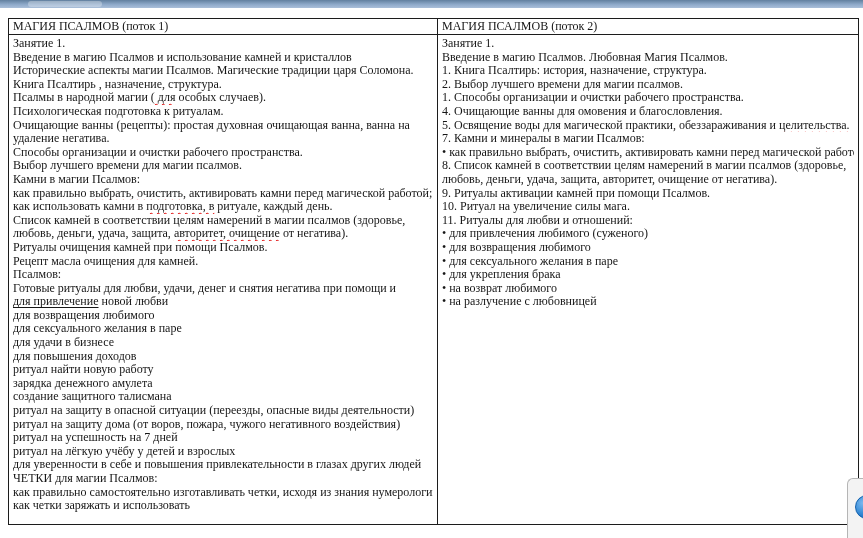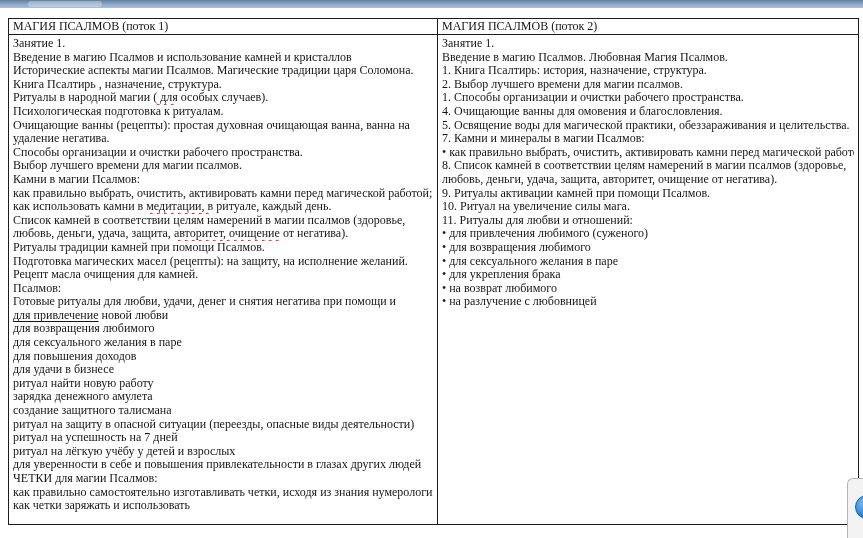--- a/index.html
+++ b/index.html
@@ -67,45 +67,45 @@
     <div class="hcell c1">
       <span>МАГИЯ ПСАЛМОВ (поток 2)</span>
     </div>
   </div>
   <div class="brow">
     <div class="bcell c0">
         <div class="line"><span>Занятие 1.</span></div>
         <div class="line"><span>Введение в магию Псалмов и использование камней и кристаллов</span></div>
         <div class="line"><span>Исторические аспекты магии Псалмов. Магические традиции царя Соломона.</span></div>
         <div class="line"><span>Книга Псалтирь</span><span class="m-red"> ,</span><span> назначение, структура.</span></div>
-        <div class="line"><span>Ритуалы в народной магии </span><span class="m-red">( для</span><span> особых случаев).</span></div>
+        <div class="line"><span>Псалмы в народной магии </span><span class="m-red">( для</span><span> особых случаев).</span></div>
         <div class="line"><span>Психологическая подготовка к ритуалам.</span></div>
         <div class="line"><span>Очищающие ванны (рецепты): простая духовная очищающая ванна, ванна на</span></div>
         <div class="line"><span>удаление негатива.</span></div>
         <div class="line"><span>Способы организации и очистки рабочего пространства.</span></div>
         <div class="line"><span>Выбор лучшего времени для магии псалмов.</span></div>
         <div class="line"><span>Камни в магии Псалмов:</span></div>
         <div class="line"><span>как правильно </span><span class="m-red">выбрать, очистить,</span><span> активировать камни перед магической работой;</span></div>
-        <div class="line"><span>как использовать камни в </span><span class="m-red">медитации, в</span><span> ритуале, каждый день.</span></div>
+        <div class="line"><span>как использовать камни в </span><span class="m-red">подготовка, в</span><span> ритуале, каждый день.</span></div>
         <div class="line"><span>Список камней в соответствии целям намерений в магии псалмов (здоровье,</span></div>
         <div class="line"><span>любовь, деньги, удача, защита, </span><span class="m-red">авторитет, очищение</span><span> от негатива).</span></div>
-        <div class="line"><span>Ритуалы традиции камней при помощи Псалмов.</span></div>
-        <div class="line"><span>Подготовка магических масел (рецепты): на защиту, на исполнение желаний.</span></div>
+        <div class="line"><span>Ритуалы очищения камней при помощи Псалмов.</span></div>
         <div class="line"><span>Рецепт масла очищения для камней.</span></div>
         <div class="line"><span>Псалмов:</span></div>
         <div class="line"><span>Готовые ритуалы для любви, удачи, денег и снятия негатива при помощи и</span></div>
         <div class="line"><span class="m-green">для привлечение</span><span> новой любви</span></div>
         <div class="line"><span>для возвращения любимого</span></div>
         <div class="line"><span>для сексуального желания в паре</span></div>
+        <div class="line"><span>для удачи в бизнесе</span></div>
         <div class="line"><span>для повышения доходов</span></div>
-        <div class="line"><span>для удачи в бизнесе</span></div>
         <div class="line"><span>ритуал найти новую работу</span></div>
         <div class="line"><span>зарядка денежного амулета</span></div>
         <div class="line"><span>создание защитного талисмана</span></div>
         <div class="line"><span>ритуал на защиту в опасной ситуации (переезды, опасные виды деятельности)</span></div>
+        <div class="line"><span>ритуал на защиту дома (от воров, пожара, чужого негативного воздействия)</span></div>
         <div class="line"><span>ритуал на успешность на 7 дней</span></div>
         <div class="line"><span>ритуал на лёгкую учёбу у детей и взрослых</span></div>
         <div class="line"><span>для уверенности в себе и повышения привлекательности в глазах других людей</span></div>
         <div class="line"><span>ЧЕТКИ для магии Псалмов:</span></div>
         <div class="line"><span>как правильно самостоятельно изготавливать четки, исходя из знания нумерологии</span></div>
         <div class="line"><span>как четки заряжать и использовать</span></div>
       </div>
     <div class="bcell c1">
         <div class="line"><span>Занятие 1.</span></div>
         <div class="line"><span>Введение в магию Псалмов. Любовная Магия Псалмов.</span></div>

